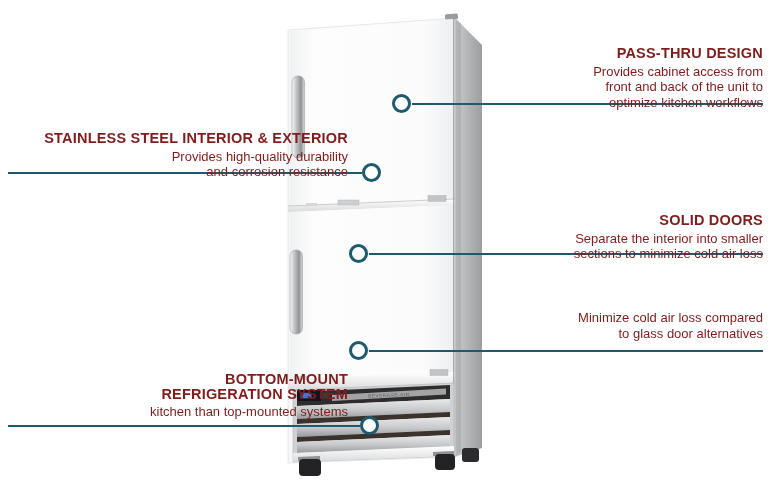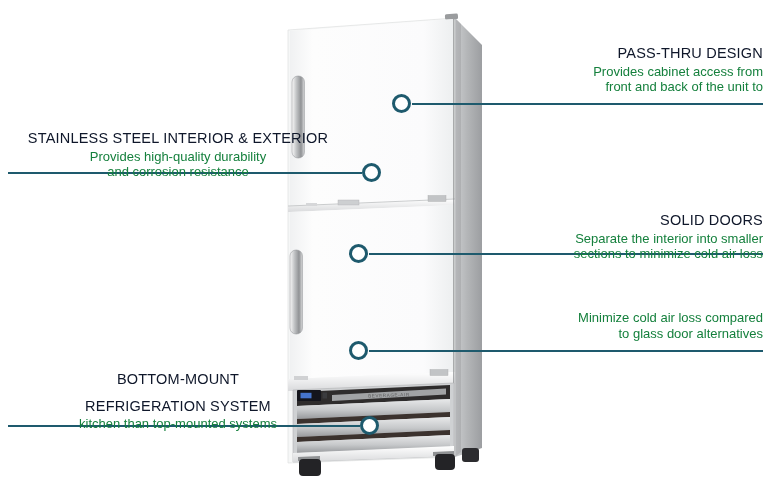--- a/index.html
+++ b/index.html
@@ -3,26 +3,26 @@
 <meta charset="utf-8">
 <style>
   html,body{margin:0;padding:0;}
   body{
     width:770px;height:500px;position:relative;overflow:hidden;
     background:#ffffff;
     font-family:"Liberation Sans", sans-serif;
   }
   .callout{position:absolute;}
   .co-title{
-    font-weight:400;font-size:14.5px;line-height:14.5px;
-    color:#0f172a;letter-spacing:.2px;margin-bottom:3px;
+    font-weight:700;font-size:14.5px;line-height:14.5px;
+    color:#7f1d1d;letter-spacing:.2px;margin-bottom:3px;
   }
-  .co-desc{font-size:13px;line-height:15.5px;color:#15803d;}
+  .co-desc{font-size:13px;line-height:15.5px;color:#7f1d1d;}
   .align-right{text-align:right;}
-  .align-left{text-align:center;}
+  .align-left{text-align:right;}
   .leader{
     position:absolute;height:2px;background:#1e5a6d;
   }
   .marker{
     position:absolute;width:13px;height:13px;border:3px solid #1e5a6d;
     border-radius:50%;background:#ffffff;box-sizing:content-box;
   }
   svg{position:absolute;top:0;left:0;}
 </style>
 </head>
@@ -117,36 +117,37 @@
 <div class="marker" style="left:392px;top:94px;"></div>
 <div class="marker" style="left:362px;top:163px;"></div>
 <div class="marker" style="left:349px;top:244px;"></div>
 <div class="marker" style="left:349px;top:341px;"></div>
 <div class="marker" style="left:360px;top:416px;"></div>
 
 <div class="callout align-right" style="top:46px;right:7px;width:320px;">
   <div class="co-title">PASS-THRU DESIGN</div>
   <div class="co-desc">Provides cabinet access from</div>
   <div class="co-desc">front and back of the unit to</div>
+  <div class="co-desc">optimize kitchen workflows</div>
 </div>
 
 <div class="callout align-left" style="top:131px;left:8px;width:340px;">
   <div class="co-title">STAINLESS STEEL INTERIOR &amp; EXTERIOR</div>
   <div class="co-desc">Provides high-quality durability</div>
   <div class="co-desc">and corrosion resistance</div>
 </div>
 
 <div class="callout align-right" style="top:213px;right:7px;width:320px;">
   <div class="co-title">SOLID DOORS</div>
   <div class="co-desc">Separate the interior into smaller</div>
   <div class="co-desc">sections to minimize cold air loss</div>
 </div>
 
 <div class="callout align-right" style="top:310px;right:7px;width:320px;">
   <div class="co-desc">Minimize cold air loss compared</div>
   <div class="co-desc">to glass door alternatives</div>
 </div>
 
 <div class="callout align-left" style="top:372px;left:8px;width:340px;">
-  <div class="co-title" style="margin-bottom:12px;">BOTTOM-MOUNT</div>
+  <div class="co-title" style="margin-bottom:0;">BOTTOM-MOUNT</div>
   <div class="co-title">REFRIGERATION SYSTEM</div>
   <div class="co-desc">kitchen than top-mounted systems</div>
 </div>
 
 </body></html>

